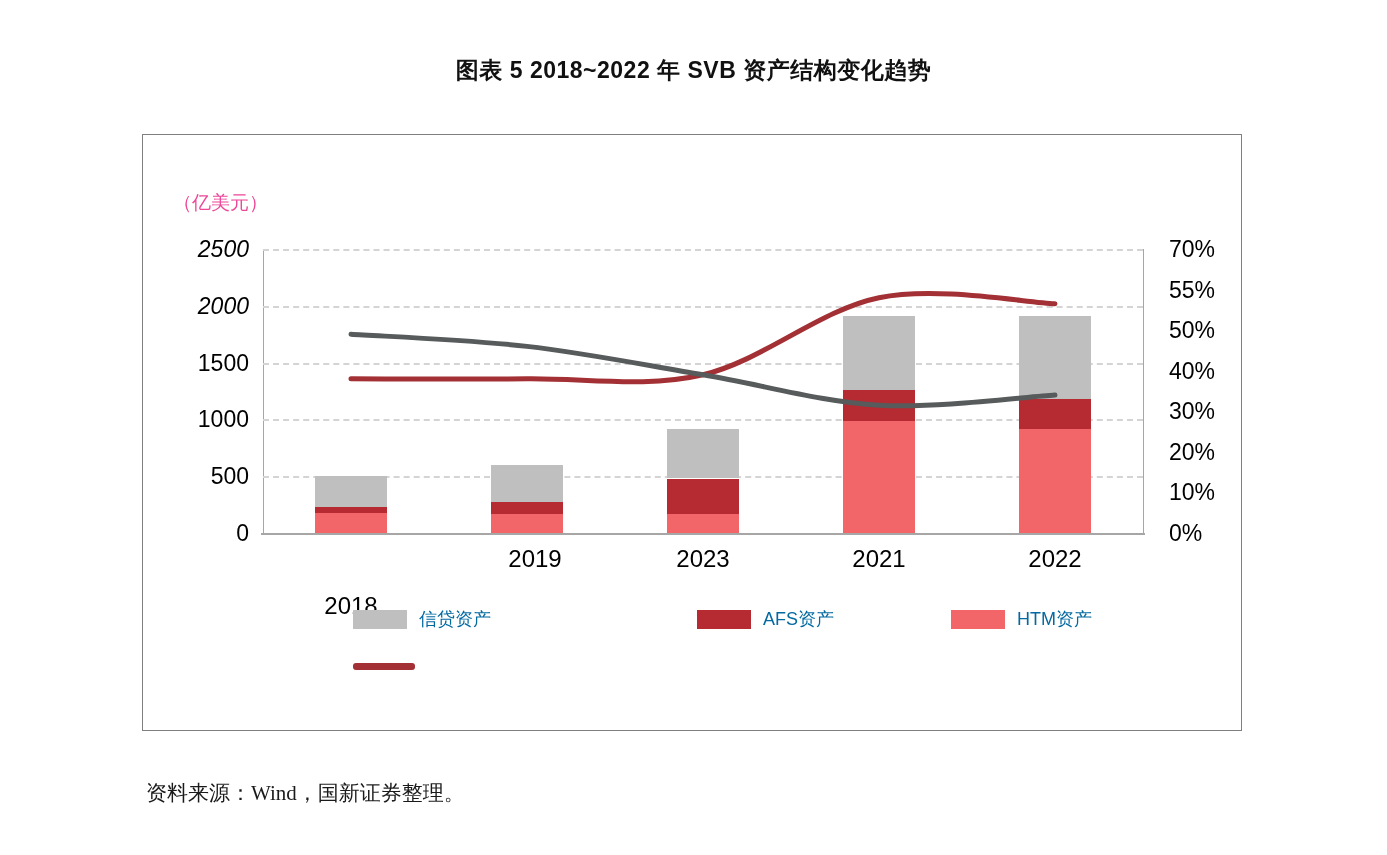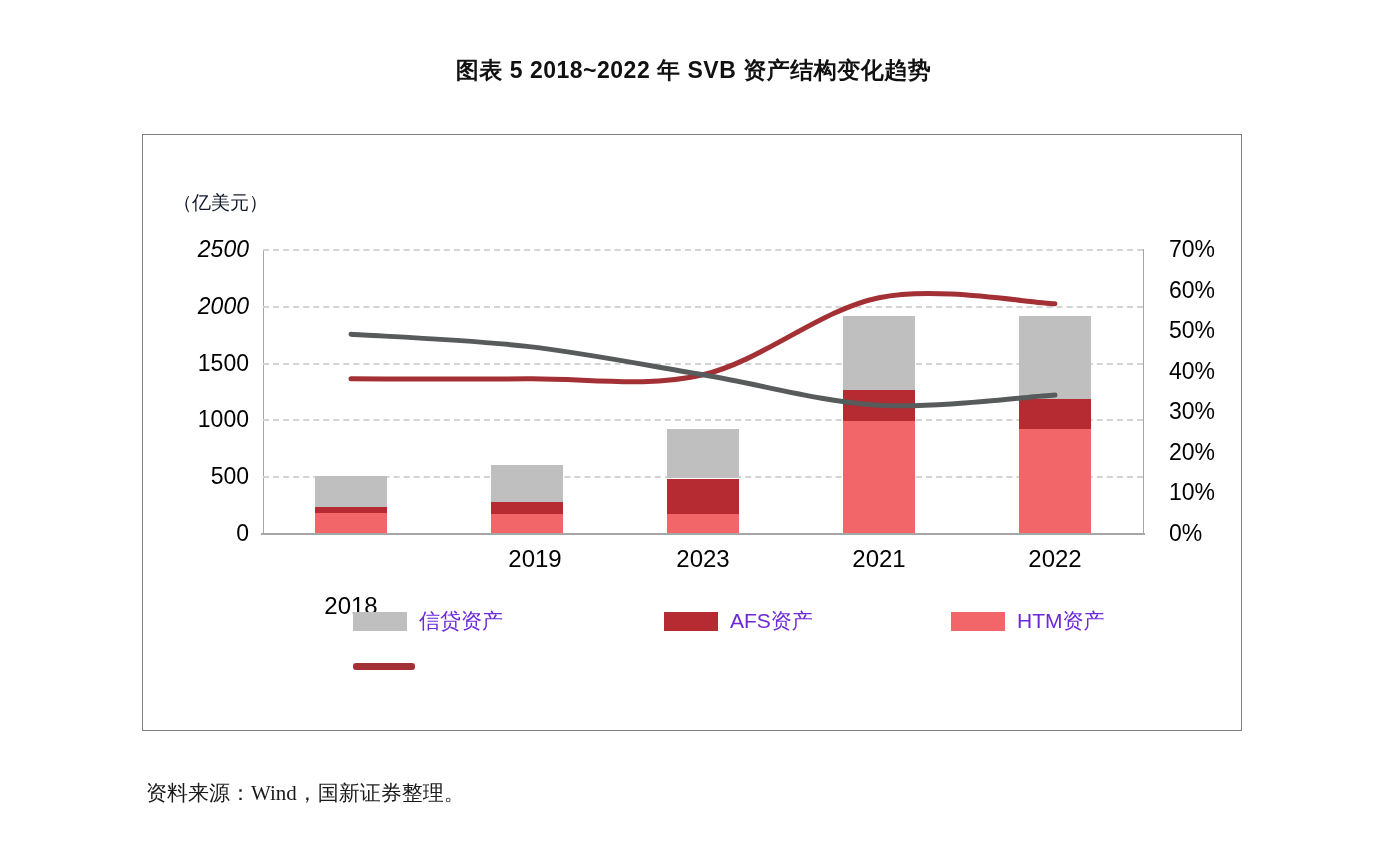--- a/index.html
+++ b/index.html
@@ -50,21 +50,21 @@
     top: 114px;      
     width: 880px;    
     height: 284px;   
   }
 
   .axis-unit-label {
     position: absolute;
     left: 30px;
     top: 55px;
     font-size: 19px;
-    color: #0f172a;
+    color: #ec4899;
     white-space: nowrap;
   }
 
   
   .gridline {
     position: absolute;
     left: 0;
     width: 880px;
     height: 0;
     border-top: 2px dashed #d4d4d4;
@@ -168,22 +168,22 @@
     flex: none;
   }
   .swatch-line {
     width: 62px;
     height: 7px;
     border-radius: 3px;
     margin-right: 10px;
     flex: none;
   }
   .legend-label {
-    font-size: 21px;
-    color: #6d28d9;
+    font-size: 18px;
+    color: #0369a1;
   }
 
   
   #source-note {
     position: absolute;
     left: 146px;
     top: 779px;
     font-size: 21px;
     color: #1a1a1a;
     font-family: "Liberation Serif", "DejaVu Serif", serif;
@@ -211,21 +211,21 @@
     <div class="gridline" style="top:227.2px;"></div>
 
     <div class="ytick-left" style="top:0px;font-style:italic;">2500</div>
     <div class="ytick-left" style="top:56.8px;font-style:italic;">2000</div>
     <div class="ytick-left" style="top:113.6px;">1500</div>
     <div class="ytick-left" style="top:170.4px;text-align:right;">1000</div>
     <div class="ytick-left" style="top:227.2px;">500</div>
     <div class="ytick-left" style="top:284px;">0</div>
 
     <div class="ytick-right" style="top:0px;">70%</div>
-    <div class="ytick-right" style="top:40.57px;">60%</div>
+    <div class="ytick-right" style="top:40.57px;">55%</div>
     <div class="ytick-right" style="top:81.14px;">50%</div>
     <div class="ytick-right" style="top:121.7px;">40%</div>
     <div class="ytick-right" style="top:162.3px;">30%</div>
     <div class="ytick-right" style="top:202.9px;">20%</div>
     <div class="ytick-right" style="top:243.4px;">10%</div>
     <div class="ytick-right" style="top:284px;">0%</div>
 
     <div class="xtick" style="left:88px;margin-top:47px;">2018</div>
     <div class="xtick" style="left:272px;">2019</div>
     <div class="xtick" style="left:440px;">2023</div>
@@ -265,21 +265,21 @@
       <path id="curve-ratio-gray" fill="none" stroke-width="5" stroke-linecap="round" d="M 88.00 85.20 C 117.33 87.23, 205.33 90.61, 264.00 97.37 C 322.67 104.13, 381.33 115.97, 440.00 125.77 C 498.67 135.58, 557.33 152.82, 616.00 156.20 C 674.67 159.58, 762.67 147.75, 792.00 146.06" stroke="#575B5C"></path>
     </svg>
   </div>
 
   <div id="legend">
     <div class="legend-row" style="top:0px;">
       <div class="legend-item" style="left:210px;">
         <span class="swatch-box" style="background:#BFBFBF;"></span>
         <span class="legend-label">信贷资产</span>
       </div>
-      <div class="legend-item" style="left:521px;">
+      <div class="legend-item" style="left:554px;">
         <span class="swatch-box" style="background:#B52B31;"></span>
         <span class="legend-label">AFS资产</span>
       </div>
       <div class="legend-item" style="left:808px;">
         <span class="swatch-box" style="background:#F2666A;"></span>
         <span class="legend-label">HTM资产</span>
       </div>
     </div>
     <div class="legend-row" style="top:56px;">
       <div class="legend-item" style="left:210px;">

